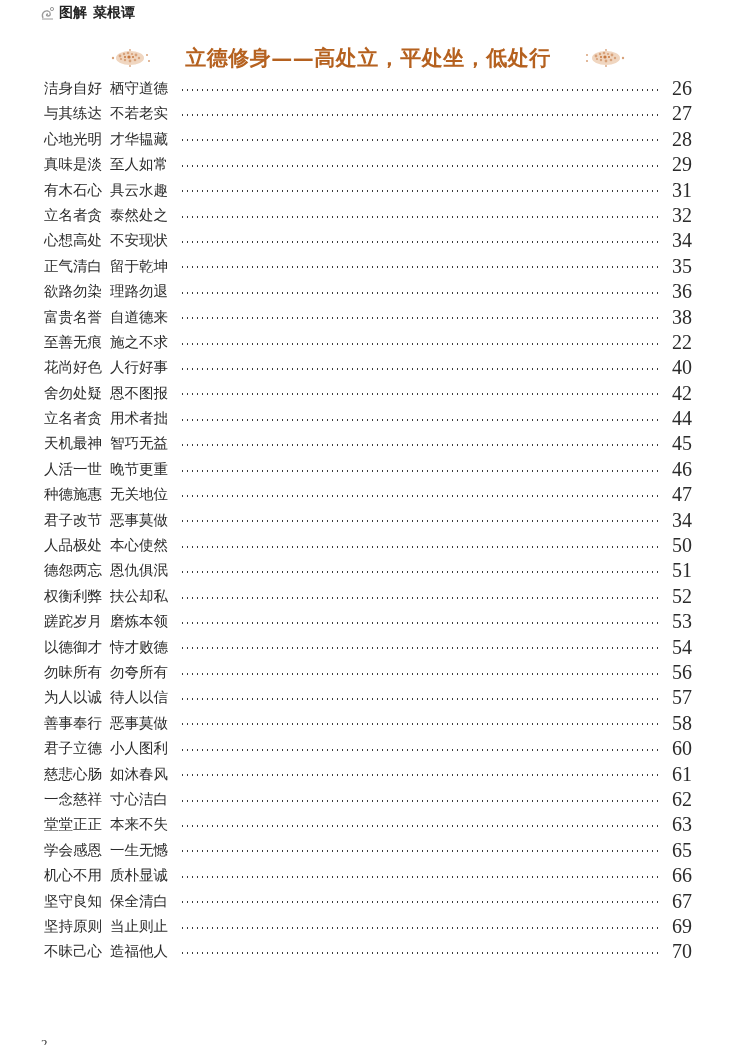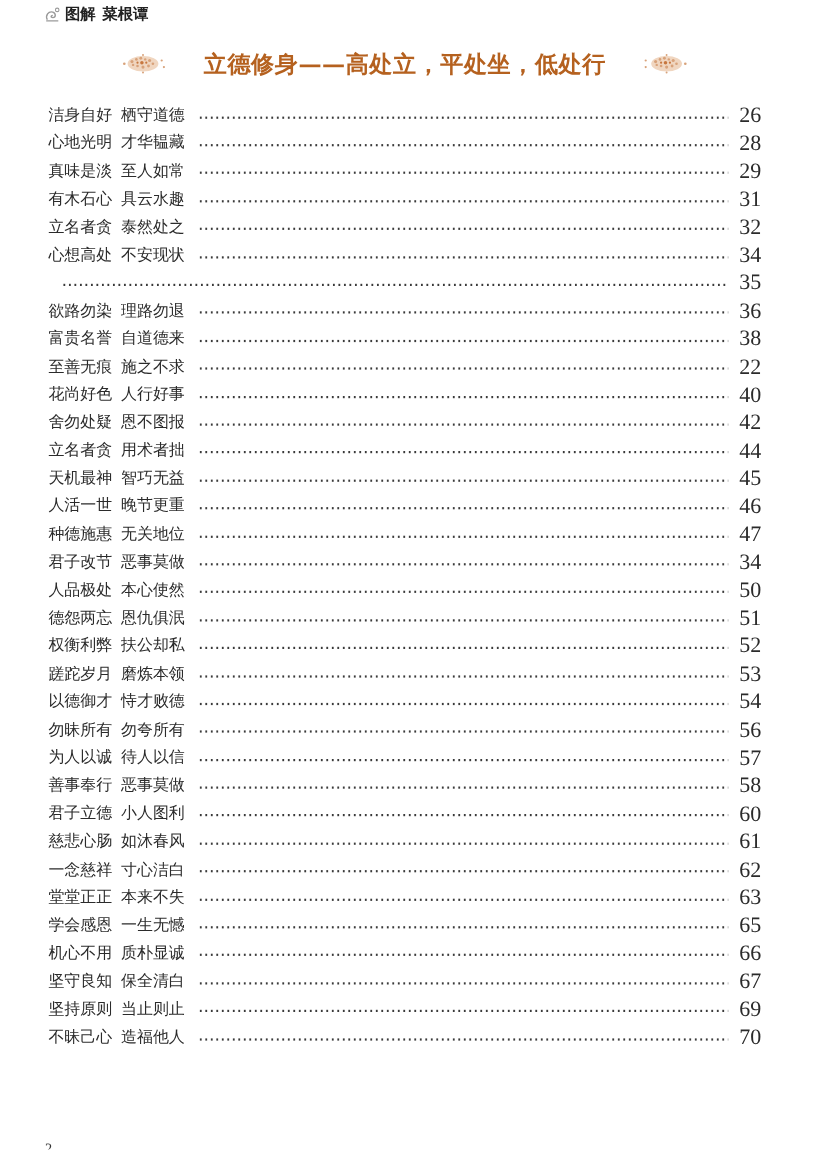--- a/index.html
+++ b/index.html
@@ -59,21 +59,21 @@
       font-size: 21px;
       font-weight: bold;
       color: #b5611f;
       letter-spacing: 0.5px;
       white-space: nowrap;
     }
 
     .toc {
       position: absolute;
       left: 44px;
-      top: 93px;
+      top: 76px;
       width: 648px;
       margin: 0;
       padding: 0;
       list-style: none;
     }
     .toc-row {
       height: 25.4px;
       display: flex;
       align-items: center;
       font-size: 14.5px;
@@ -177,20 +177,25 @@
   </svg>
 </div>
 
 <ul class="toc">
   <li class="toc-row">
       <span class="toc-title"><span>洁身自好</span><span class="t2">栖守道德</span></span>
       <span class="leader"></span>
       <span class="toc-page">26</span>
     </li>
   <li class="toc-row">
+      <span class="toc-title"><span>与其练达</span><span class="t2">不若老实</span></span>
+      <span class="leader"></span>
+      <span class="toc-page">27</span>
+    </li>
+  <li class="toc-row">
       <span class="toc-title"><span>心地光明</span><span class="t2">才华韫藏</span></span>
       <span class="leader"></span>
       <span class="toc-page">28</span>
     </li>
   <li class="toc-row">
       <span class="toc-title"><span>真味是淡</span><span class="t2">至人如常</span></span>
       <span class="leader"></span>
       <span class="toc-page">29</span>
     </li>
   <li class="toc-row">
@@ -202,20 +207,21 @@
       <span class="toc-title"><span>立名者贪</span><span class="t2">泰然处之</span></span>
       <span class="leader"></span>
       <span class="toc-page">32</span>
     </li>
   <li class="toc-row">
       <span class="toc-title"><span>心想高处</span><span class="t2">不安现状</span></span>
       <span class="leader"></span>
       <span class="toc-page">34</span>
     </li>
   <li class="toc-row">
+      <span class="toc-title"><span>正气清白</span><span class="t2">留于乾坤</span></span>
       <span class="leader"></span>
       <span class="toc-page">35</span>
     </li>
   <li class="toc-row">
       <span class="toc-title"><span>欲路勿染</span><span class="t2">理路勿退</span></span>
       <span class="leader"></span>
       <span class="toc-page">36</span>
     </li>
   <li class="toc-row">
       <span class="toc-title"><span>富贵名誉</span><span class="t2">自道德来</span></span>

